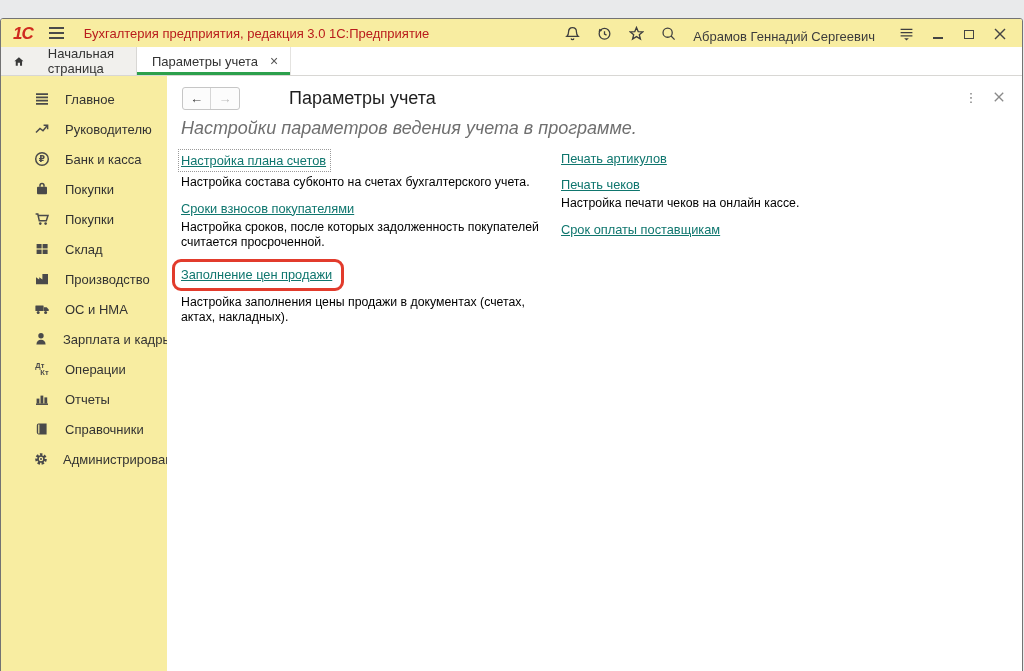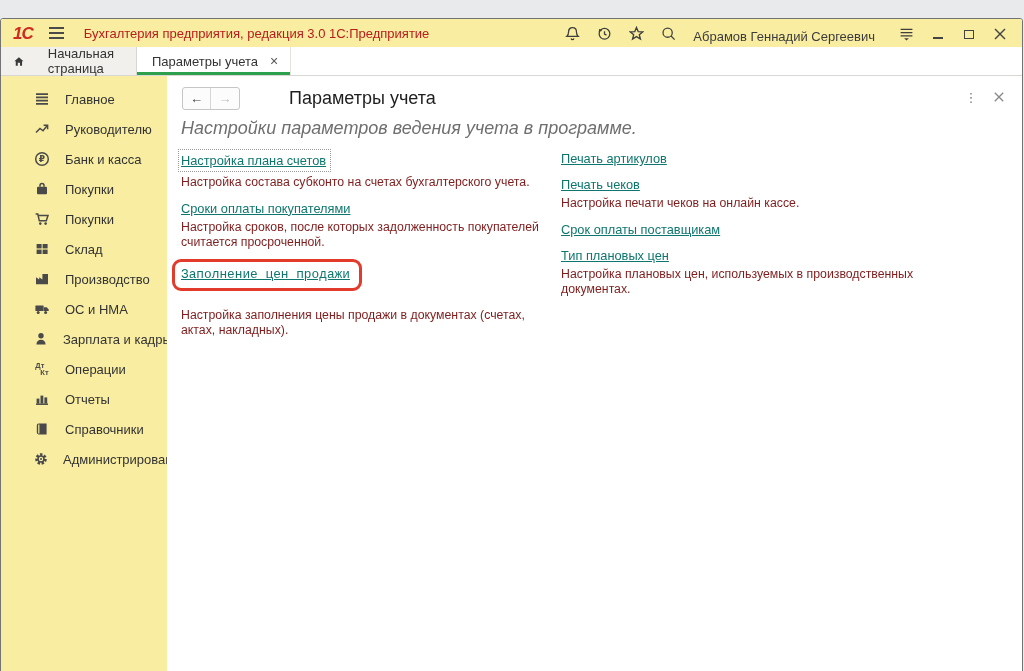--- a/index.html
+++ b/index.html
@@ -48,23 +48,23 @@
   .nav-fwd { color:#bdbdbd; }
   .page-title { font-size:18px; color:#1e1e1e; margin-left:49px; }
 
   .subtitle { font-size:18px; color:#6f6f6f; margin-left:2px; margin-bottom:10px;font-style:italic; }
 
   .cols { display:flex; margin-left:2px; }
   .col-left { width:380px; flex-shrink:0; }
   .col-right { width:390px; }
   .link-block { margin-bottom:8px; }
   .link { color:#0f766e; font-size:12.8px; line-height:17px; text-decoration:underline; cursor:pointer; display:inline-block; }
-  .desc { color:#7f1d1d; font-size:12.3px; line-height:15.5px; margin-top:3px; max-width:368px; }
+  .desc { color:#000000; font-size:12.3px; line-height:15.5px; margin-top:3px; max-width:368px; }
   .focus-outline { border:1px dotted #9a9a9a; padding:1px 4px 2px 2px; display:inline-block; margin-left:-3px; }
-  .highlight-box { display:inline-block; border:3px solid #e23b2c; border-radius:9px; padding:3px 9px 5px 6px; margin-left:-9px; margin-bottom:14px;font-family:Liberation Mono, monospace; }
+  .highlight-box { display:inline-block; border:3px solid #e23b2c; border-radius:9px; padding:3px 9px 5px 6px; margin-left:-9px; margin-bottom:1px; }
 </style>
 </head>
 <body>
 
 <div class="window">
 
   <div class="titlebar">
     <span class="logo-1c">1С</span>
     <span class="burger">
         <i></i>
@@ -295,42 +295,38 @@
 
       <div class="subtitle">Настройки параметров ведения учета в программе.</div>
 
       <div class="cols">
         <div class="col-left">
           <div class="link-block">
             <span class="focus-outline"><a class="link">Настройка плана счетов</a></span>
             <div class="desc">Настройка состава субконто на счетах бухгалтерского учета.</div>
           </div>
           <div class="link-block">
-            <a class="link">Сроки оплаты покупателями</a>
+            <a class="link">Сроки взносов покупателями</a>
             <div class="desc">Настройка сроков, после которых задолженность покупателей считается просроченной.</div>
           </div>
           <div class="link-block">
             <span class="highlight-box"><a class="link">Заполнение цен продажи</a></span>
             <div class="desc">Настройка заполнения цены продажи в документах (счетах, актах, накладных).</div>
           </div>
         </div>
 
         <div class="col-right">
           <div class="link-block">
             <a class="link">Печать артикулов</a>
           </div>
           <div class="link-block">
             <a class="link">Печать чеков</a>
             <div class="desc">Настройка печати чеков на онлайн кассе.</div>
           </div>
           <div class="link-block">
             <a class="link">Срок оплаты поставщикам</a>
-          </div>
-          <div class="link-block">
-            <a class="link">Тип плановых цен</a>
-            <div class="desc">Настройка плановых цен, используемых в производственных документах.</div>
           </div>
         </div>
       </div>
 
     </div>
   </div>
 </div>
 
 </body></html>

